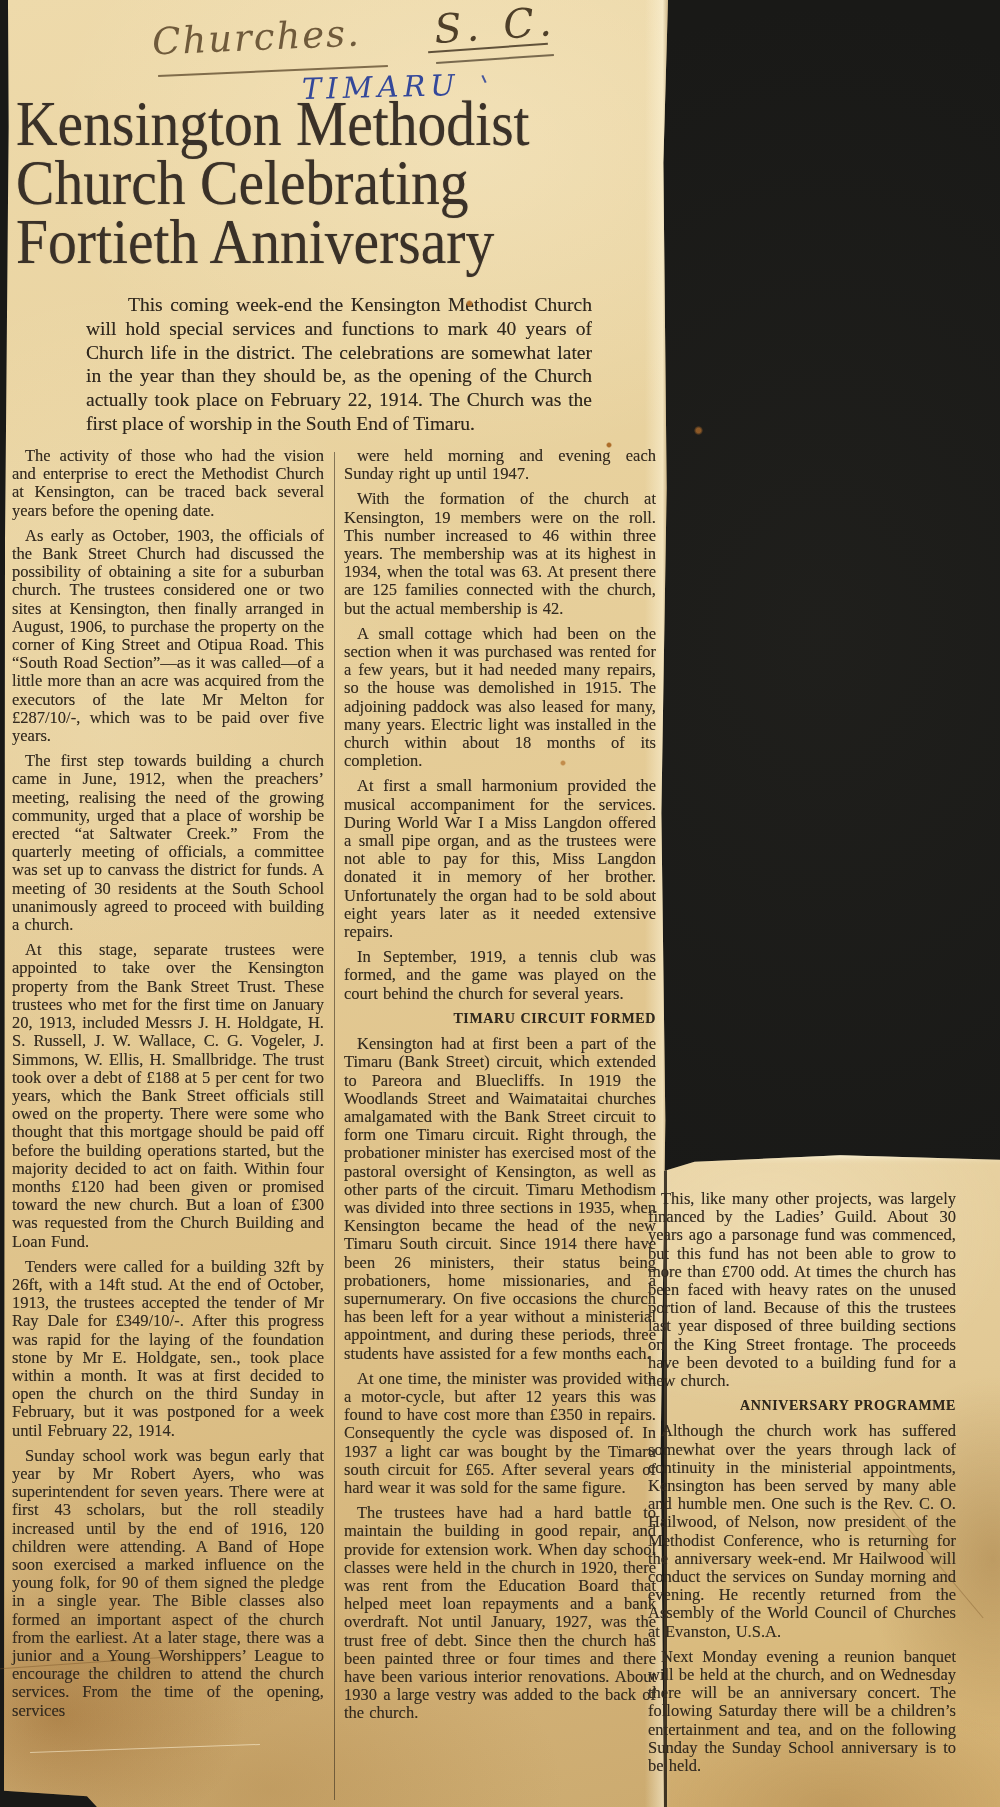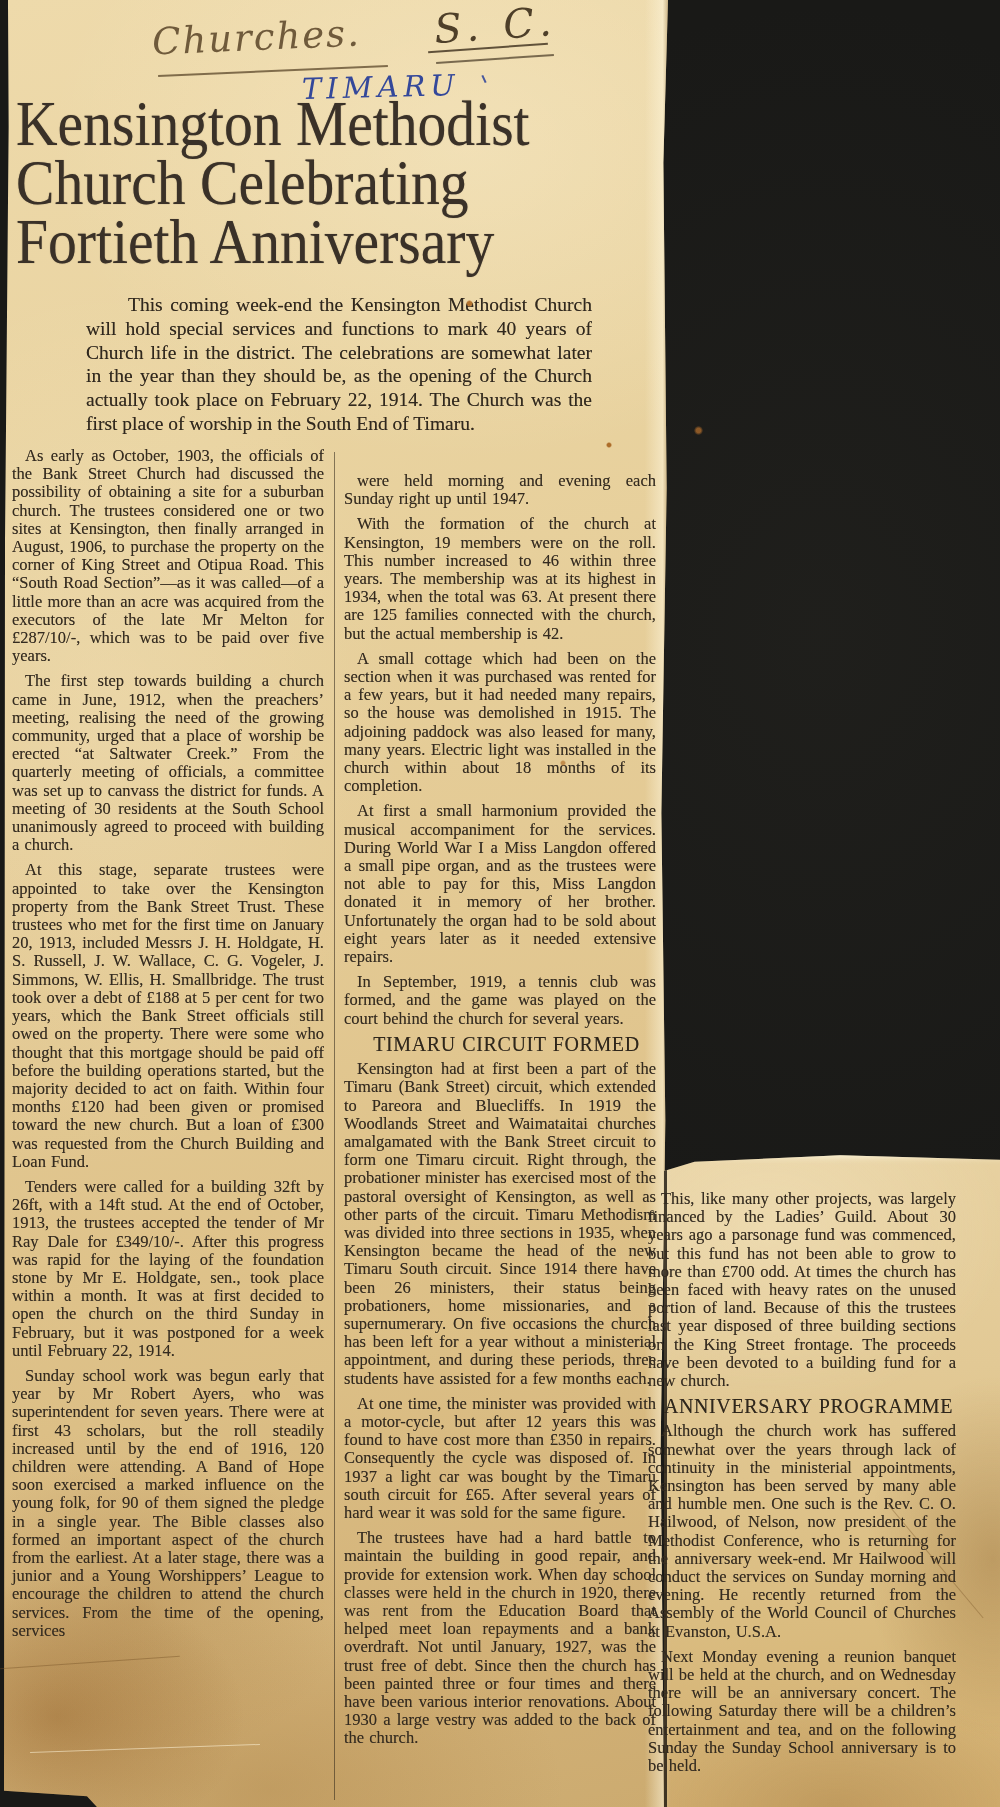--- a/index.html
+++ b/index.html
@@ -63,25 +63,25 @@
     text-shadow:0 0 .5px rgba(48,40,30,.5);
   }
   
   .col{
     position:absolute;width:312px;font-size:16.5px;line-height:18.2px;
     color:#342b20;text-align:justify;word-spacing:1px;
     text-shadow:0 0 .5px rgba(52,43,32,.45);
   }
   .col p{margin:0 0 7px 0;text-indent:13px;}
   .col-left{left:12px;top:447px;}
-  .col-mid{left:344px;top:472px;}
+  .col-mid{left:344px;top:447px;}
   .col-right{left:648px;top:1190px;width:308px;}
   .subhead{
-    font-weight:400;font-size:20px;letter-spacing:.6px;margin:13px 0 8px 0;
-    text-indent:2px;text-align:center;color:#2f271c;
+    font-weight:700;font-size:14px;letter-spacing:.6px;margin:13px 0 8px 0;
+    text-indent:2px;text-align:right;color:#2f271c;
   }
   
   .stain{position:absolute;border-radius:50%;}
   .s1{left:466px;top:300px;width:7px;height:7px;background:radial-gradient(circle,#b4722c 0 40%,transparent 75%);}
   .s2{left:606px;top:442px;width:6px;height:6px;background:radial-gradient(circle,#ad6d2a 0 40%,transparent 75%);}
   .s3{left:694px;top:426px;width:9px;height:9px;background:radial-gradient(circle,#a8682a 0 35%,transparent 75%);opacity:.8;}
   .s4{left:560px;top:760px;width:6px;height:6px;background:radial-gradient(circle,#b4722c 0 40%,transparent 75%);opacity:.7;}
   .crease{position:absolute;height:0;border-top:1.5px solid;}
   .c1{left:0px;top:1662px;width:180px;border-color:rgba(120,85,40,.45);transform:rotate(-4deg);}
   .c2{left:30px;top:1748px;width:230px;border-color:rgba(255,245,220,.55);transform:rotate(-2deg);}
@@ -104,20 +104,21 @@
   <div>Kensington Methodist</div>
   <div>Church Celebrating</div>
   <div>Fortieth Anniversary</div>
 </div>
 
 <div class="lead">This coming week-end the Kensington Methodist Church will hold special services and functions to mark 40 years of Church life in the district.  The celebrations are somewhat later in the year than they should be, as the opening of the Church actually took place on February 22, 1914.  The Church was the first place of worship in the South End of Timaru.</div>
 
 <div class="vrule" style="left:334px;top:452px;height:1348px;"></div>
 
 <div class="col col-left">
+  <p>The activity of those who had the vision and enterprise to erect the Methodist Church at Kensington, can be traced back several years before the opening date.</p>
   <p>As early as October, 1903, the officials of the Bank Street Church had discussed the possibility of obtaining a site for a suburban church.  The trustees considered one or two sites at Kensington, then finally arranged in August, 1906, to purchase the property on the corner of King Street and Otipua Road.  This “South Road Section”—as it was called—of a little more than an acre was acquired from the executors of the late Mr Melton for £287/10/-, which was to be paid over five years.</p>
   <p>The first step towards building a church came in June, 1912, when the preachers’ meeting, realising the need of the growing community, urged that a place of worship be erected “at Saltwater Creek.”   From the quarterly meeting of officials, a committee was set up to canvass the district for funds. A meeting of 30 residents at the South School unanimously agreed to proceed with building a church.</p>
   <p>At this stage, separate trustees were appointed to take over the Kensington property from the Bank Street Trust. These trustees who met for the first time on January 20, 1913, included Messrs J. H. Holdgate, H. S. Russell, J. W. Wallace, C. G. Vogeler, J. Simmons, W. Ellis, H. Smallbridge. The trust took over a debt of £188 at 5 per cent for two years, which the Bank Street officials still owed on the property. There were some who thought that this mortgage should be paid off before the building operations started, but the majority decided to act on faith. Within four months £120 had been given or promised toward the new church.  But a loan of £300 was requested from the Church Building and Loan Fund.</p>
   <p>Tenders were called for a building 32ft by 26ft, with a 14ft stud.  At the end of October, 1913, the trustees accepted the tender of Mr Ray Dale for £349/10/-.    After this progress was rapid for the laying of the foundation stone by Mr E. Holdgate, sen., took place within a month.  It was at first decided to open the church on the third Sunday in February, but it was postponed for a week until February 22, 1914.</p>
   <p>Sunday school work was begun early that year by Mr Robert Ayers, who was superintendent for seven years.  There were at first 43 scholars, but the roll steadily increased until by the end of 1916, 120 children were attending.  A Band of Hope soon exercised a marked influence on the young folk, for 90 of them signed the pledge in a single year.  The Bible classes also formed an important aspect of the church from the earliest.  At a later stage, there was a junior and a Young Worshippers’ League to encourage the children to attend the church services. From the time of the opening, services</p>
 </div>
 
 <div class="col col-mid">
   <p>were held morning and evening each Sunday right up until 1947.</p>
   <p>With the formation of the church at Kensington, 19 members were on the roll.  This number increased to 46 within three years.  The membership was at its highest in 1934, when the total was 63.  At present there are 125 families connected with the church, but the actual membership is 42.</p>

